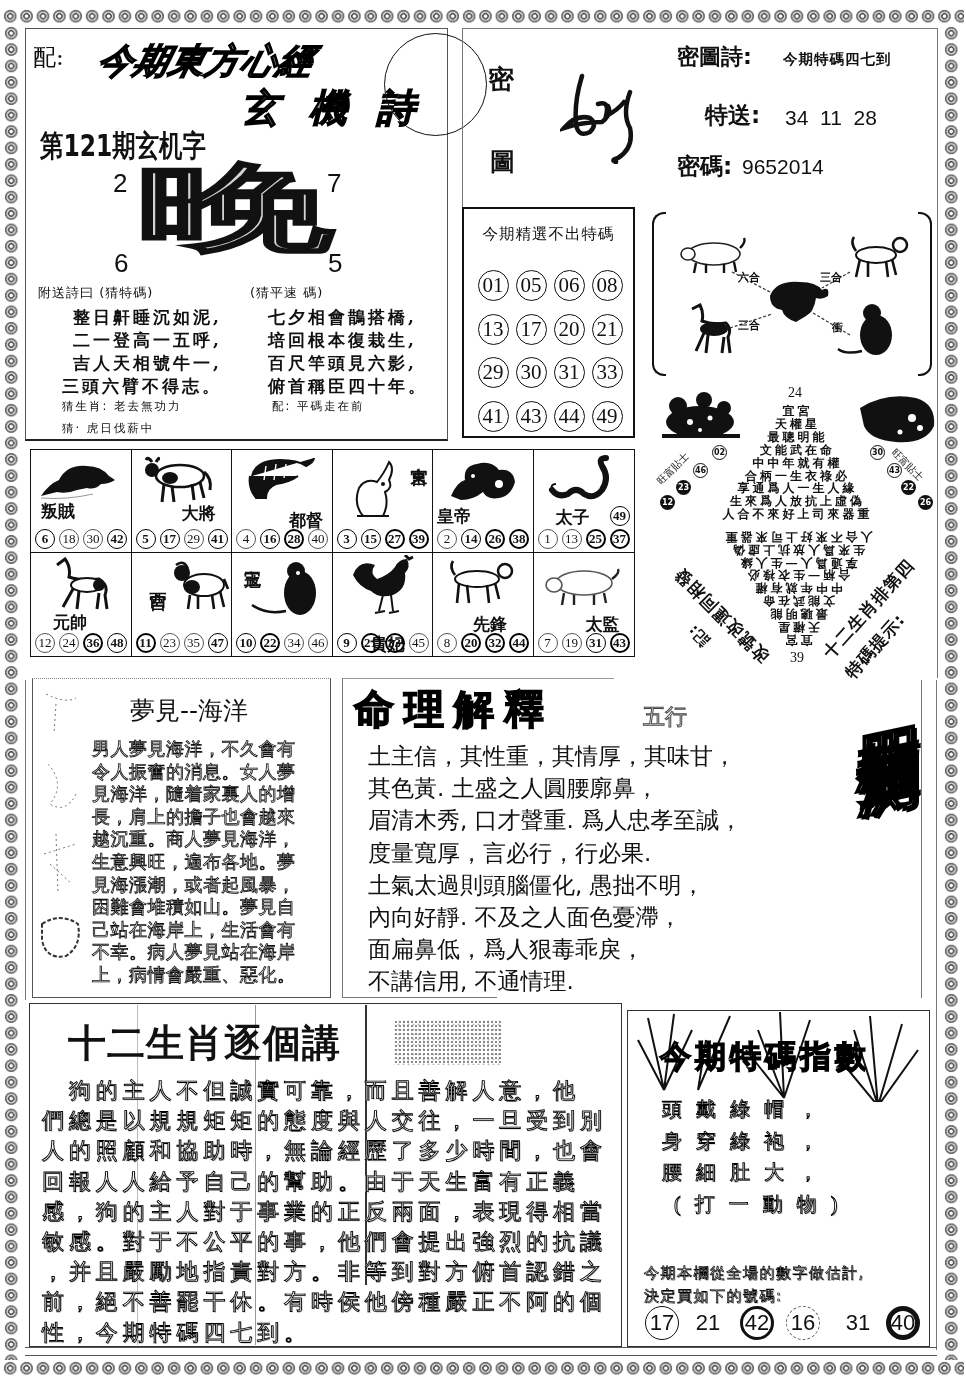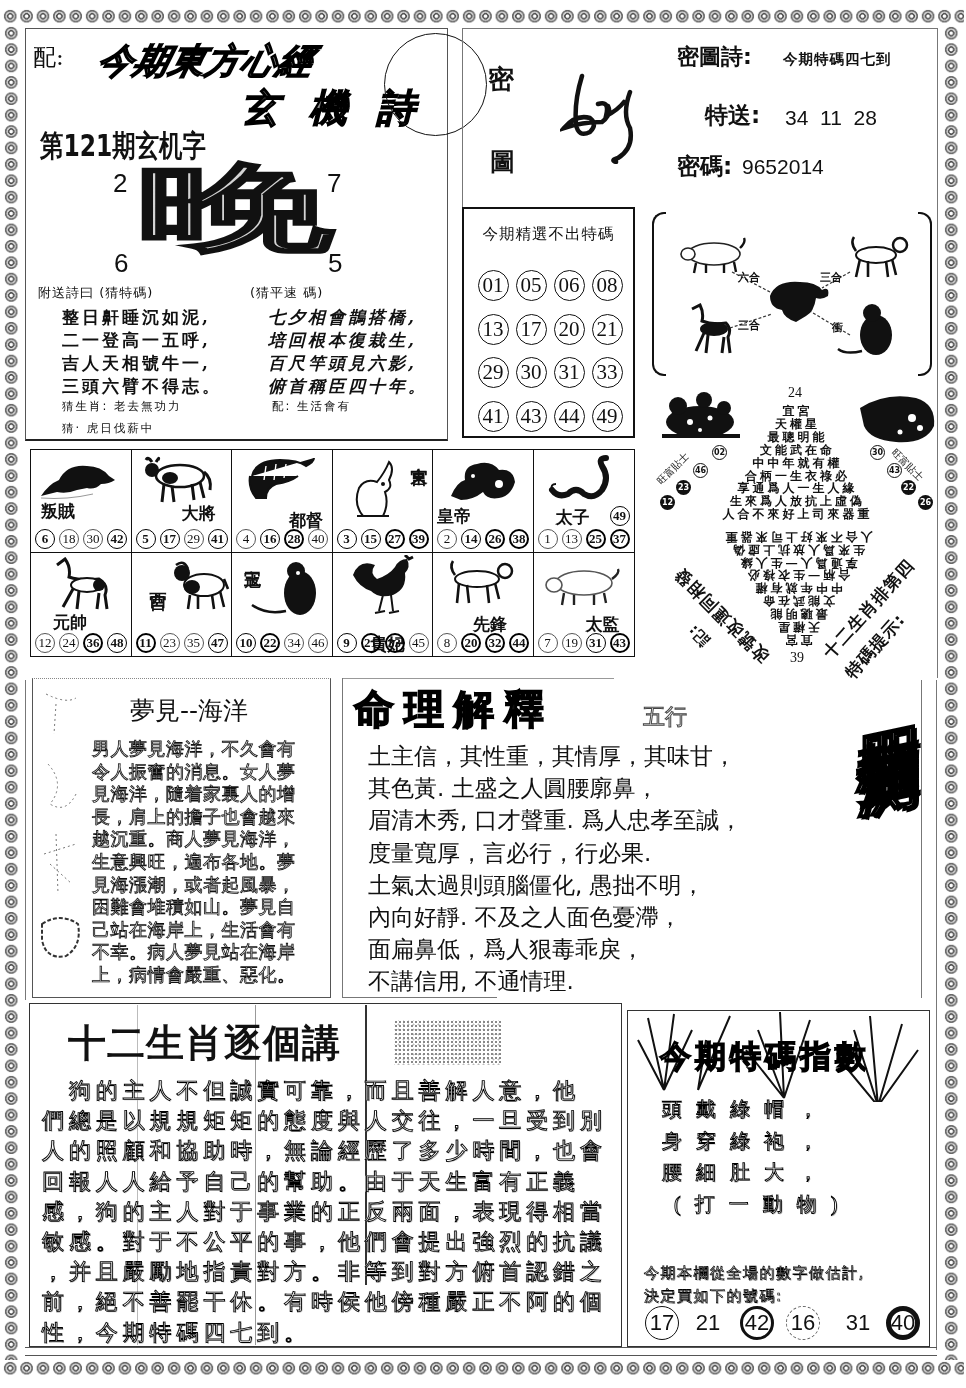--- a/index.html
+++ b/index.html
@@ -88,35 +88,35 @@
 <div class="abs" style="left:384px;top:33px;width:103px;height:103px;border:1.6px solid #111;border-radius:50%;box-sizing:border-box;"></div>
 <div class="abs" style="left:40px;top:126px;font-size:30px;font-weight:bold;transform:scaleX(0.78);transform-origin:left top;white-space:nowrap;">第121期玄机字</div>
 <div class="abs corner-num" style="left:113px;top:168px;">2</div>
 <div class="abs corner-num" style="left:327px;top:168px;">7</div>
 <div class="abs corner-num" style="left:114px;top:248px;">6</div>
 <div class="abs corner-num" style="left:328px;top:248px;">5</div>
 <div class="abs big-char" style="left:137px;top:160px;">晚</div>
 
 <div class="abs note" style="left:38px;top:284px;font-size:13px;letter-spacing:1px;">附送詩曰 (猜特碼)</div>
 <div class="abs note" style="left:250px;top:284px;font-size:13px;letter-spacing:1px;">(猜平速 碼)</div>
-<div class="abs poem serif" style="left:62px;top:306px;">
+<div class="abs poem serif" style="left:62px;top:306px;text-align:right;">
   <div>整日鼾睡沉如泥,</div>
   <div>二一登高一五呼,</div>
   <div>吉人天相號牛一,</div>
   <div>三頭六臂不得志。</div>
 </div>
-<div class="abs poem serif" style="left:268px;top:306px;font-style:italic;">
+<div class="abs poem serif" style="left:268px;top:306px;">
   <div>七夕相會鵲搭橋,</div>
   <div>培回根本復栽生,</div>
   <div>百尺竿頭見六影,</div>
   <div>俯首稱臣四十年。</div>
 </div>
 <div class="abs note" style="left:62px;top:399px;">猜生肖: 老去無功力</div>
 <div class="abs note" style="left:62px;top:421px;">猜· 虎日伐薪中</div>
-<div class="abs note" style="left:272px;top:399px;">配: 生活會有</div>
+<div class="abs note" style="left:272px;top:399px;">配: 平碼走在前</div>
 
 <div class="line" style="left:462px;top:28px;width:1px;height:180px;background:#777;"></div>
 <div class="line" style="left:462px;top:28px;width:476px;height:1px;background:#777;"></div>
 <div class="line" style="left:937px;top:28px;width:1px;height:650px;background:#777;"></div>
 <div class="abs" style="left:488px;top:62px;font-size:26px;font-weight:900;">密</div>
 <div class="abs" style="left:490px;top:145px;font-size:25px;font-weight:900;">圖</div>
 <svg class="abs" style="left:560px;top:72px;" width="96" height="92" viewBox="0 0 96 92">
   <path d="M22 4 Q14 30 16 52 Q18 66 30 60 Q38 52 30 46 Q16 42 4 56 Q22 50 42 50 Q52 42 48 34 M38 32 Q50 28 46 44 Q58 38 64 30 M70 20 Q62 42 70 56 Q74 76 58 86 Q50 88 56 90" stroke="#111" stroke-width="4.5" fill="none" stroke-linecap="round"></path>
 </svg>
 <div class="abs label-strong" style="left:677px;top:42px;font-size:22px;">密圖詩:</div>

